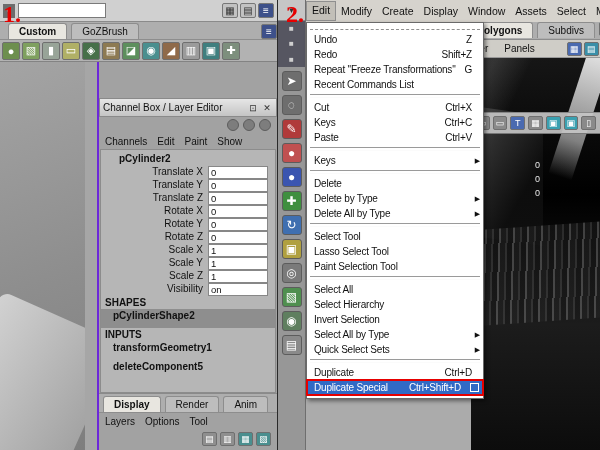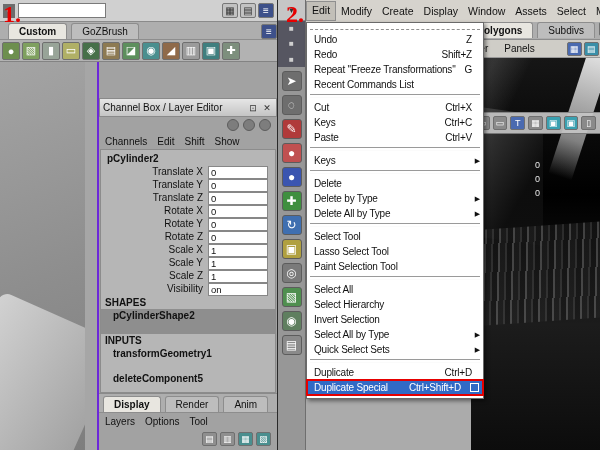--- a/index.html
+++ b/index.html
@@ -41,27 +41,27 @@
     border-left:2px solid #6d28d9;display:flex;flex-direction:column;box-sizing:border-box;margin-left:12px;}
   .dock-spacer{height:36px;}
   .cb-title{height:17px;background:linear-gradient(#e6e6e6,#c4c4c4);border:1px solid #8a8a8a;
     display:flex;align-items:center;padding:0 3px;font-size:10px;}
   .cb-title .t{flex:1;}
   .tiny-ic{width:12px;height:12px;font-size:9px;line-height:12px;text-align:center;color:#333;}
   .cb-toolbar{height:16px;display:flex;justify-content:flex-end;align-items:center;gap:4px;padding:0 6px;}
   .round-ic{width:10px;height:10px;border-radius:50%;background:#7d7d7d;border:1px solid #5d5d5d;}
   .cb-menus{height:16px;display:flex;gap:10px;align-items:center;padding-left:6px;font-size:10px;}
   .cb-content{flex:1;margin:0 1px;background:#b6b6b6;border:1px solid #8c8c8c;overflow:hidden;padding-top:2px;}
-  .obj-name{font-weight:bold;padding-left:6px;height:14px;line-height:14px;}
+  .obj-name{font-weight:bold;padding-left:18px;height:14px;line-height:14px;}
   .attr-row{display:flex;align-items:flex-start;height:13px;}
   .attr-label{width:102px;text-align:right;padding-right:5px;}
   .attr-val{width:56px;height:11px;background:#fff;border:1px solid #878787;font-size:9.5px;
     line-height:11px;padding-left:2px;box-sizing:content-box;}
   .sec-h{font-weight:bold;padding-left:4px;height:13px;line-height:13px;}
-  .sec-item{font-weight:bold;padding-left:12px;height:25px;line-height:13px;}
+  .sec-item{font-weight:bold;padding-left:12px;height:19px;line-height:13px;}
   .sec-item.selected{background:#8e8e8e;}
 
   .bottom-dock{height:56px;border-top:1px solid #8a8a8a;}
   .bd-tabs{height:18px;display:flex;align-items:flex-end;padding-left:4px;background:#aeaeae;border-bottom:1px solid #8d8d8d;}
   .bd-menus{height:16px;display:flex;gap:10px;align-items:center;padding-left:6px;}
   .bd-icons{height:20px;display:flex;justify-content:flex-end;align-items:center;gap:3px;padding-right:6px;}
 
   
   .p2{position:absolute;left:277px;top:0;width:323px;height:450px;background:#ababab;border-left:1px solid #2a2a2a;box-sizing:border-box;}
   .toolcol{position:absolute;left:0;top:0;width:28px;height:450px;background:#979797;border-right:1px solid #6e6e6e;box-sizing:border-box;}
@@ -171,21 +171,21 @@
           </span>
       </div>
       <div class="cb-toolbar" id="cb-toolbar">
           <div class="round-ic"></div>
           <div class="round-ic"></div>
           <div class="round-ic"></div>
         </div>
       <div class="cb-menus" id="cb-menus">
           <span>Channels</span>
           <span>Edit</span>
-          <span>Shift</span>
+          <span>Paint</span>
           <span>Show</span>
         </div>
       <div class="cb-content" id="cb-rows">
           <div class="obj-name">pCylinder2</div>
           <div class="attr-row">
             <div class="attr-label">Translate X</div>
             <div class="attr-val">0</div>
           </div>
           <div class="attr-row">
             <div class="attr-label">Translate Y</div>

